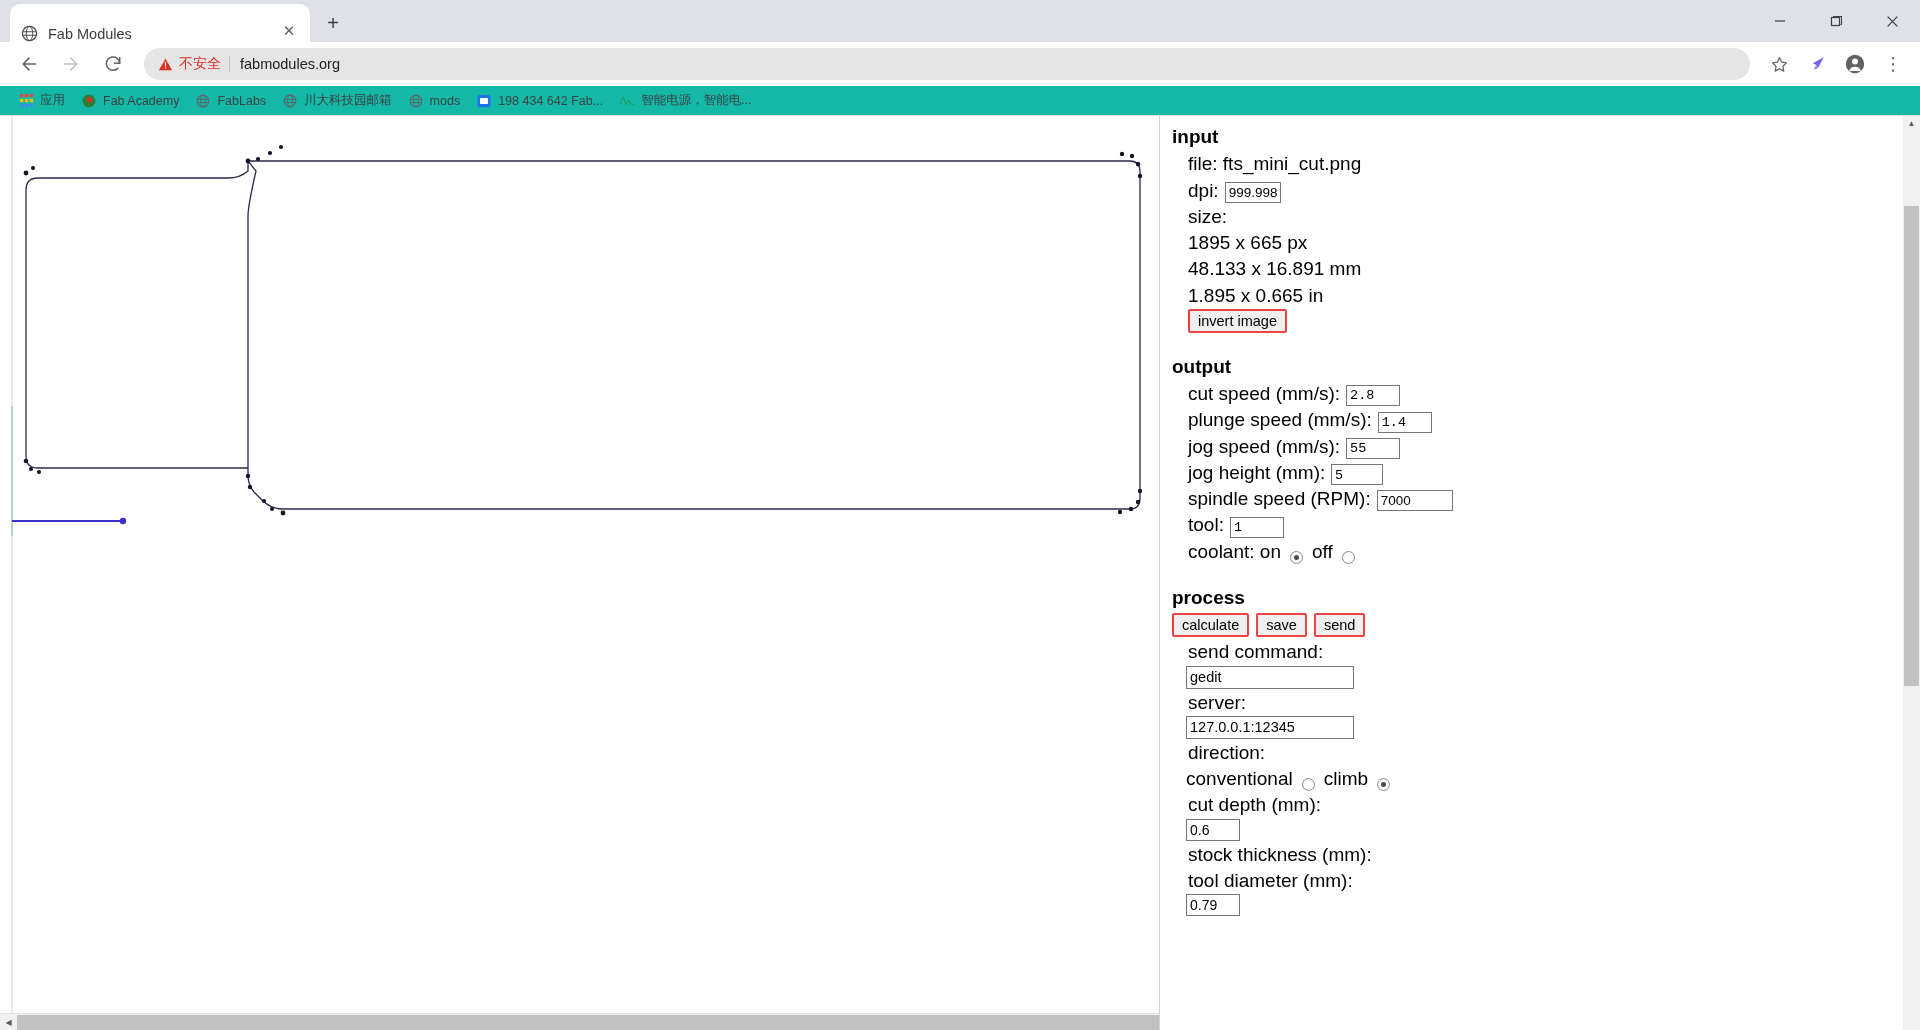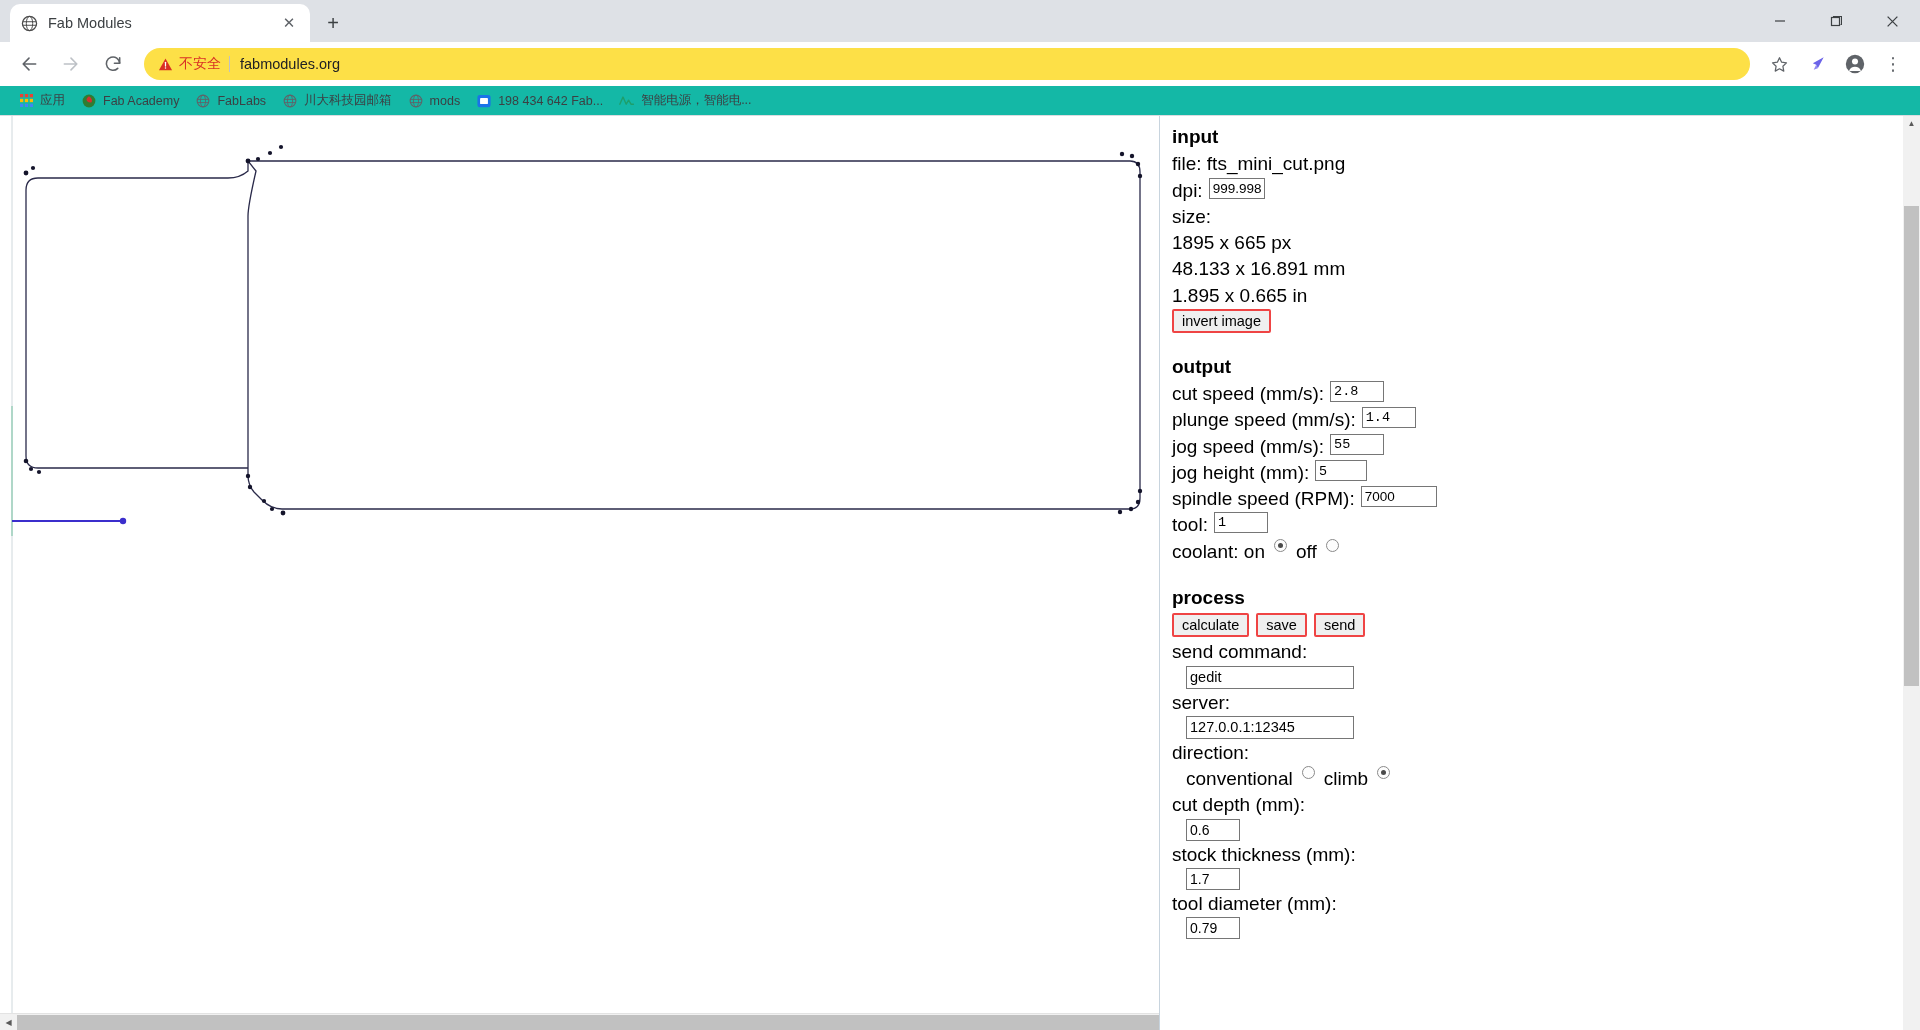--- a/index.html
+++ b/index.html
@@ -23,21 +23,21 @@
     position: relative;
     flex: none;
   }
   .tab {
     margin-left: 10px;
     width: 300px;
     height: 38px;
     background: #ffffff;
     border-radius: 10px 10px 0 0;
     display: flex;
-    align-items: center;
+    align-items: flex-end;
     padding: 0 10px;
     position: relative;
   }
   .tab-favicon {
     width: 18px; height: 18px;
     margin-right: 10px;
     flex: none;
     display: flex; align-items: center; justify-content: center;
   }
   .tab-title {
@@ -88,21 +88,21 @@
     width: 38px; height: 38px;
     display: flex; align-items: center; justify-content: center;
     border-radius: 50%;
     color: #5f6368;
     margin: 0 2px;
   }
   .nav-btn.disabled { color: #bdc1c6; }
   .omnibox {
     flex: 1;
     height: 32px;
-    background: #fde047;
+    background: #e5e5e5;
     border-radius: 16px;
     margin: 0 10px;
     display: flex;
     align-items: center;
     padding: 0 14px;
     min-width: 0;
   }
   .warn-icon { margin-right: 6px; display: flex; align-items: center; }
   .not-secure {
     color: #d93025;
@@ -207,21 +207,21 @@
     line-height: 1.33;
     overflow: hidden;
     position: relative;
   }
   .panel h2 {
     font-size: 19px;
     font-weight: bold;
     margin: 0 0 2px 0;
     padding: 0;
   }
-  .row { display: flex; align-items: flex-start; flex-wrap: nowrap; margin: 1px 0; }
+  .row { display: flex; align-items: flex-end; flex-wrap: nowrap; margin: 1px 16px; }
   .lbl { white-space: nowrap; }
   .gap { width: 6px; flex: none; }
   input.txt {
     font-family: "Liberation Sans", sans-serif;
     font-size: 13.5px;
     color: #000;
     background: #ffffff;
     border: 1px solid #767676;
     height: 21px;
     padding: 1px 3px;
@@ -638,23 +638,20 @@
       </div>
       <div class="row">
         <span class="lbl">cut depth (mm):</span>
       </div>
       <div class="row indent">
         <input class="txt small" value="0.6" style="">
       </div>
       <div class="row">
         <span class="lbl">stock thickness (mm):</span>
       </div>
-      <div class="row indent">
-        <input class="txt small" value="1.7" style="">
-      </div>
       <div class="row">
         <span class="lbl">tool diameter (mm):</span>
       </div>
       <div class="row indent">
         <input class="txt small" value="0.79" style="">
       </div>
 
       <div class="vscroll">
         <div class="vscroll-arrow">▲</div>
         <div class="vscroll-thumb"></div>

